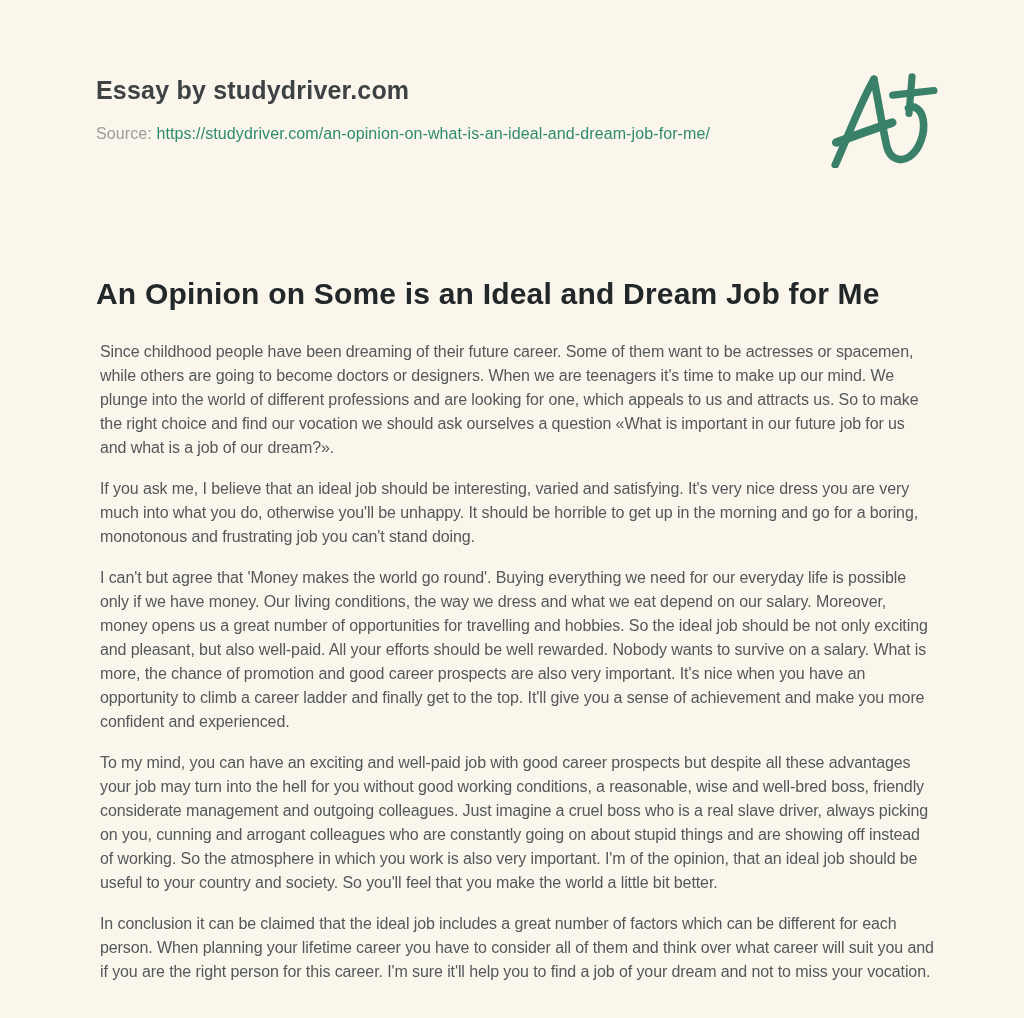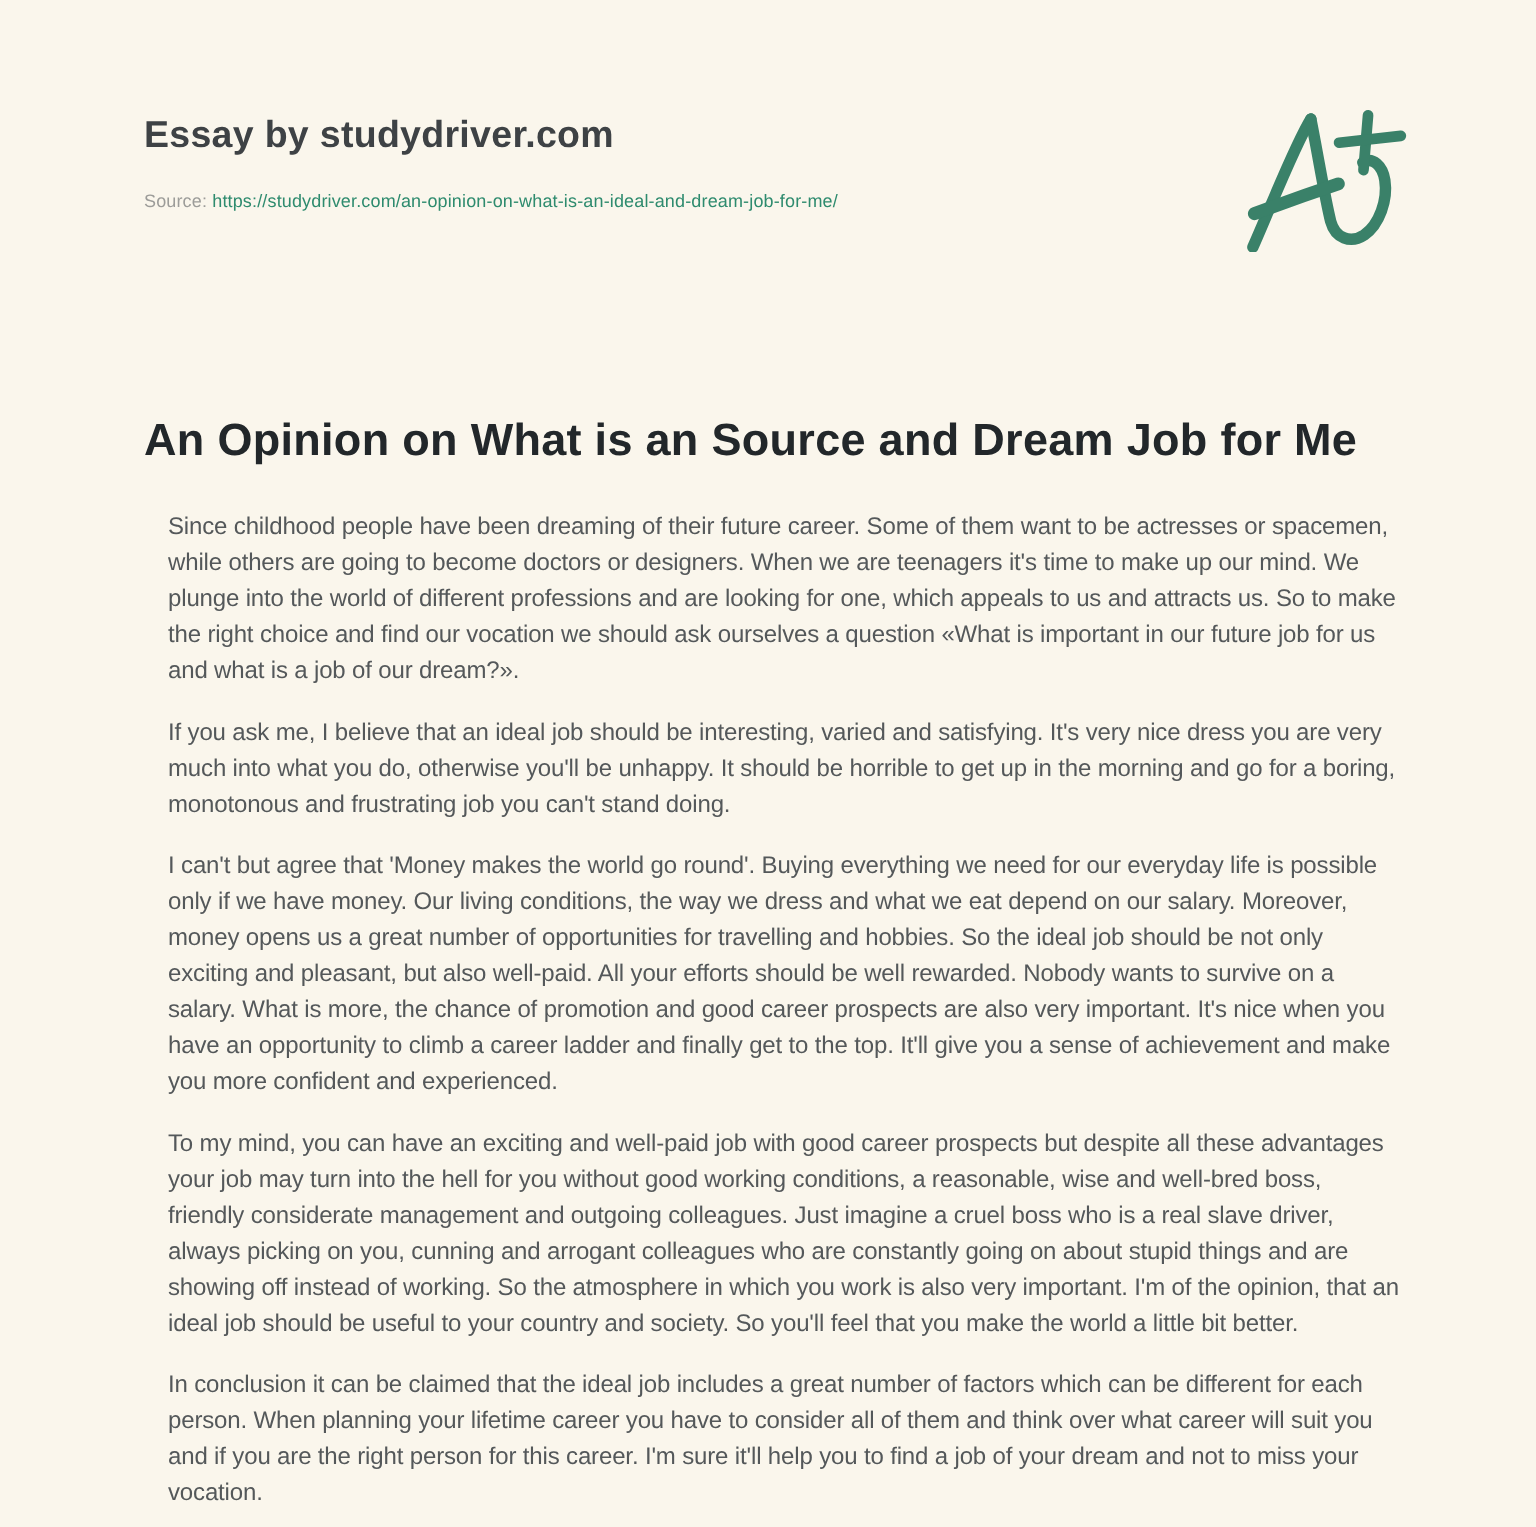--- a/index.html
+++ b/index.html
@@ -23,21 +23,21 @@
   }
   .site-heading {
     margin: 0 0 18px 0;
     font-size: 25px;
     font-weight: 700;
     letter-spacing: 0.2px;
     color: #3E4245;
     line-height: 32px;
   }
   .source-line {
-    font-size: 12px;
+    font-size: 16px;
     line-height: 20px;
     letter-spacing: 0.1px;
   }
   .source-label { color: #9C9C99; }
   .source-url {
     color: #2E8B6E;
     text-decoration: none;
   }
   .logo {
     width: 120px;
@@ -49,21 +49,21 @@
   .essay-title {
     margin: 108px 0 0 0;
     font-size: 30px;
     font-weight: 600;
     letter-spacing: 0.2px;
     color: #22272A;
     line-height: 36px;
   }
   .essay-body { max-width: 838px; }
   .essay-body p {
-    margin: 0 0 17px 16px;
+    margin: 0 0 17px 4px;
     font-size: 16px;
     line-height: 24px;
     letter-spacing: -0.1px;
     color: #54585A;
   }
   .essay-body p:first-of-type { margin-top: 28px; }
 </style>
 </head>
 <body>
 
@@ -88,21 +88,21 @@
         <path d="M16 75 C 36 67.5, 56 60.5, 71 55.5" stroke-width="8.5"></path>
 
         <path d="M90.5 10.5 L 87.5 46.5" stroke-width="7"></path>
 
         <path d="M71.5 28.5 L 112 24" stroke-width="7"></path>
       </svg>
     </div>
   </header>
 
   <main class="essay-body">
-    <h2 class="essay-title">An Opinion on What is an Source and Dream Job for Me</h2>
+    <h2 class="essay-title">An Opinion on Some is an Ideal and Dream Job for Me</h2>
 
     <p>Since childhood people have been dreaming of their future career. Some of them want to be actresses or spacemen, while others are going to become doctors or designers. When we are teenagers it's time to make up our mind. We plunge into the world of different professions and are looking for one, which appeals to us and attracts us. So to make the right choice and find our vocation we should ask ourselves a question «What is important in our future job for us and what is a job of our dream?».</p>
     <p>If you ask me, I believe that an ideal job should be interesting, varied and satisfying. It's very nice dress you are very much into what you do, otherwise you'll be unhappy. It should be horrible to get up in the morning and go for a boring, monotonous and frustrating job you can't stand doing.</p>
     <p>I can't but agree that 'Money makes the world go round'. Buying everything we need for our everyday life is possible only if we have money. Our living conditions, the way we dress and what we eat depend on our salary. Moreover, money opens us a great number of opportunities for travelling and hobbies. So the ideal job should be not only exciting and pleasant, but also well-paid. All your efforts should be well rewarded. Nobody wants to survive on a salary. What is more, the chance of promotion and good career prospects are also very important. It's nice when you have an opportunity to climb a career ladder and finally get to the top. It'll give you a sense of achievement and make you more confident and experienced.</p>
     <p>To my mind, you can have an exciting and well-paid job with good career prospects but despite all these advantages your job may turn into the hell for you without good working conditions, a reasonable, wise and well-bred boss, friendly considerate management and outgoing colleagues. Just imagine a cruel boss who is a real slave driver, always picking on you, cunning and arrogant colleagues who are constantly going on about stupid things and are showing off instead of working. So the atmosphere in which you work is also very important. I'm of the opinion, that an ideal job should be useful to your country and society. So you'll feel that you make the world a little bit better.</p>
     <p>In conclusion it can be claimed that the ideal job includes a great number of factors which can be different for each person. When planning your lifetime career you have to consider all of them and think over what career will suit you and if you are the right person for this career. I'm sure it'll help you to find a job of your dream and not to miss your vocation.</p>
   </main>
 
 </div>
 

